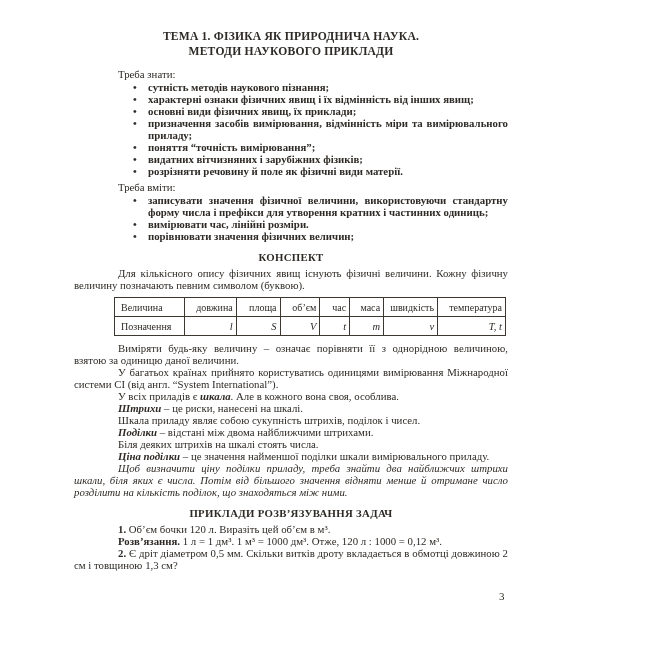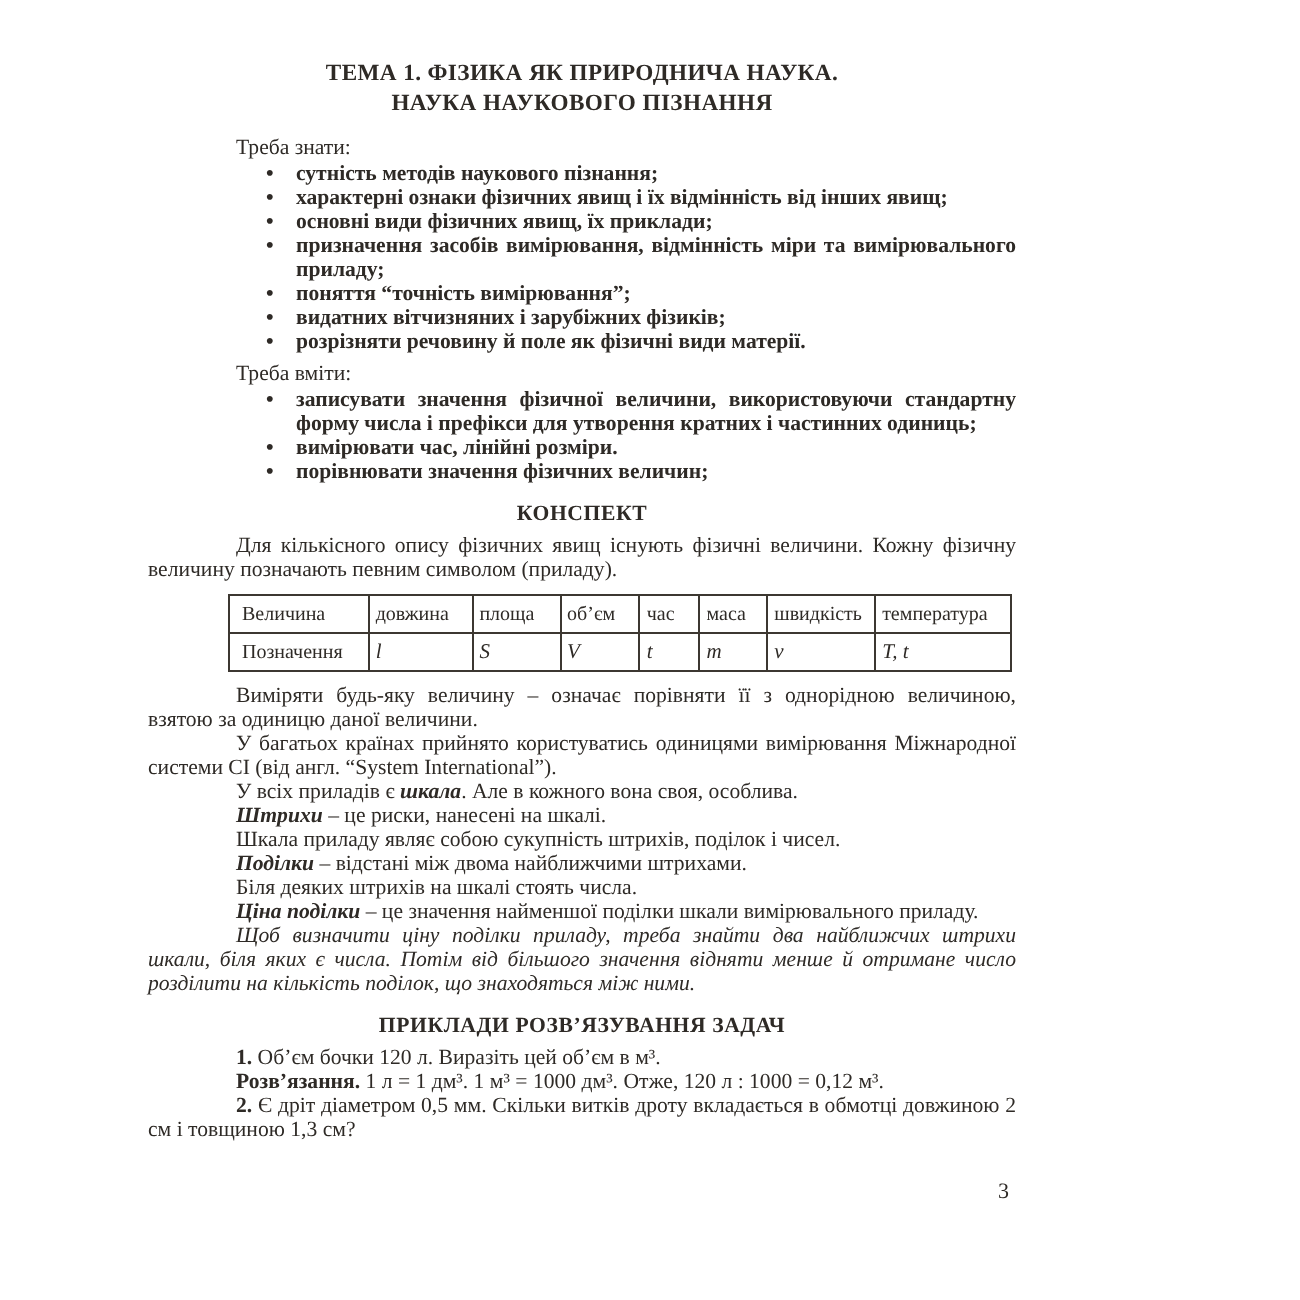--- a/index.html
+++ b/index.html
@@ -31,39 +31,39 @@
     margin:9px 0 4px 0;
   }
   .term{font-weight:bold;font-style:italic;}
   .note{font-style:italic;margin-top:4px;}
   .mt6{margin-top:6px;}
   table.quant{
     border-collapse:collapse;margin:6px 0 6px 40px;width:392px;
     font-size:10px;line-height:11px;
   }
   table.quant td{
-    border:1px solid #3c3731;text-align:left;vertical-align:middle;
+    border:1px solid #3c3731;text-align:right;vertical-align:middle;
     height:16px;padding:1px 3px;
   }
   table.quant td.rowlabel{text-align:left;padding-left:6px;}
   table.quant td.sym{font-style:italic;font-size:10.5px;}
   .bold{font-weight:bold;}
   .pageno{
     position:absolute;left:499px;top:590px;font-size:11px;
   }
 </style>
 </head>
 <body>
 
 <div class="page">
   <div class="content">
 
     <div class="title">
       <div>ТЕМА 1. ФІЗИКА ЯК ПРИРОДНИЧА НАУКА.</div>
-      <div>НАУКА НАУКОВОГО ПІЗНАННЯ</div>
+      <div>МЕТОДИ НАУКОВОГО ПРИКЛАДИ</div>
     </div>
 
     <div class="subhead">Треба знати:</div>
     <ul class="bullets">
       <li>сутність методів наукового пізнання;</li>
       <li>характерні ознаки фізичних явищ і їх відмінність від інших явищ;</li>
       <li>основні види фізичних явищ, їх приклади;</li>
       <li>призначення засобів вимірювання, відмінність міри та вимірювального приладу;</li>
       <li>поняття “точність вимірювання”;</li>
       <li>видатних вітчизняних і зарубіжних фізиків;</li>
@@ -72,21 +72,21 @@
 
     <div class="subhead">Треба вміти:</div>
     <ul class="bullets">
       <li>записувати значення фізичної величини, використовуючи стандартну форму числа і префікси для утворення кратних і частинних одиниць;</li>
       <li>вимірювати час, лінійні розміри.</li>
       <li>порівнювати значення фізичних величин;</li>
     </ul>
 
     <div class="center-head">КОНСПЕКТ</div>
 
-    <p class="body">Для кількісного опису фізичних явищ існують фізичні величини. Кожну фізичну величину позначають певним символом (приладу).</p>
+    <p class="body">Для кількісного опису фізичних явищ існують фізичні величини. Кожну фізичну величину позначають певним символом (буквою).</p>
 
     <table class="quant">
       <colgroup>
         <col style="width:70px">
           <col style="width:52px">
           <col style="width:44px">
           <col style="width:40px">
         <col style="width:30px">
           <col style="width:34px">
           <col style="width:54px">

